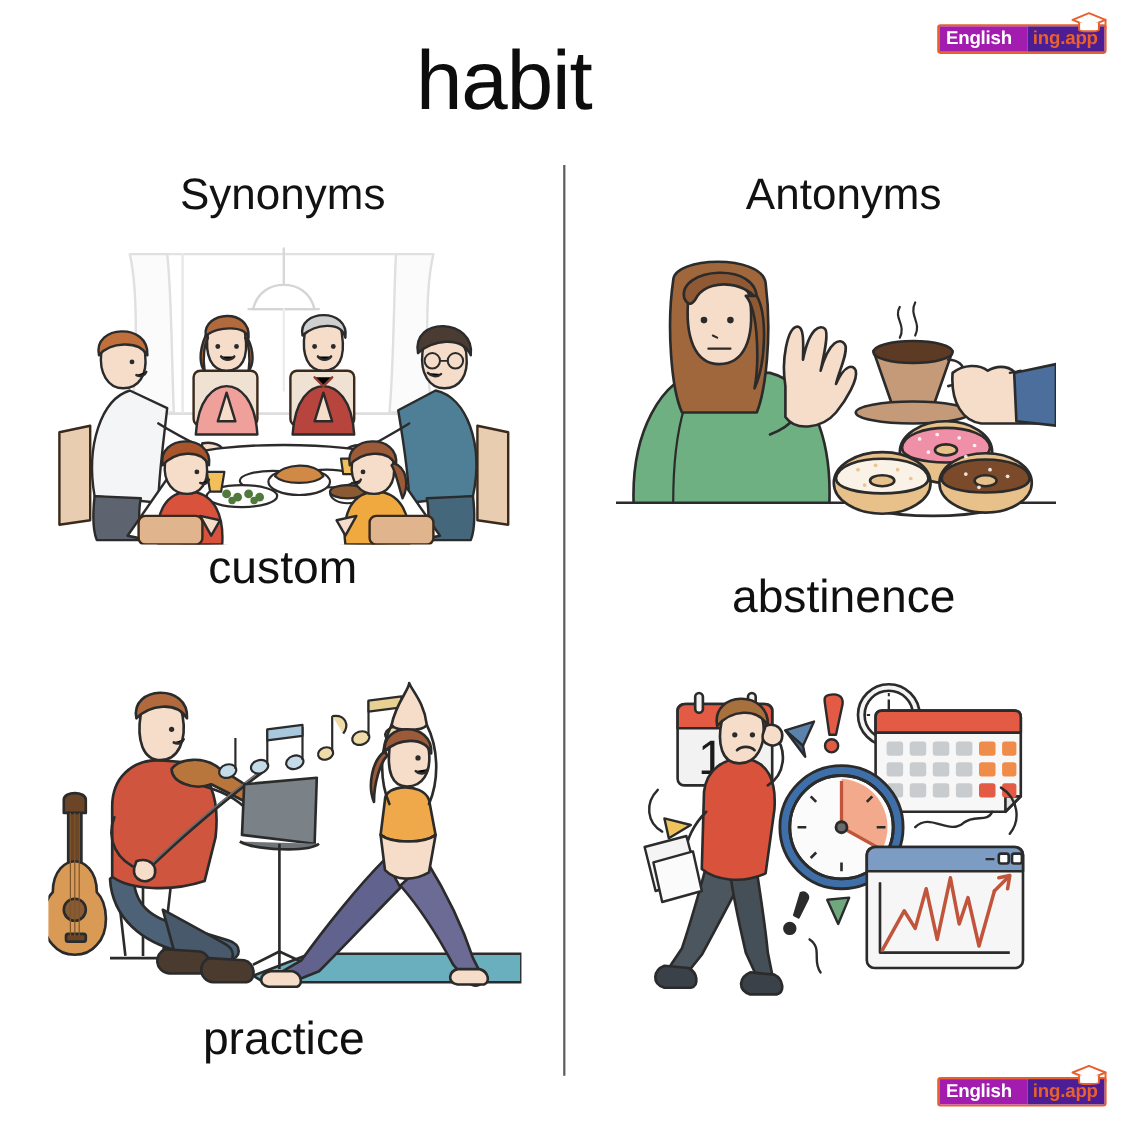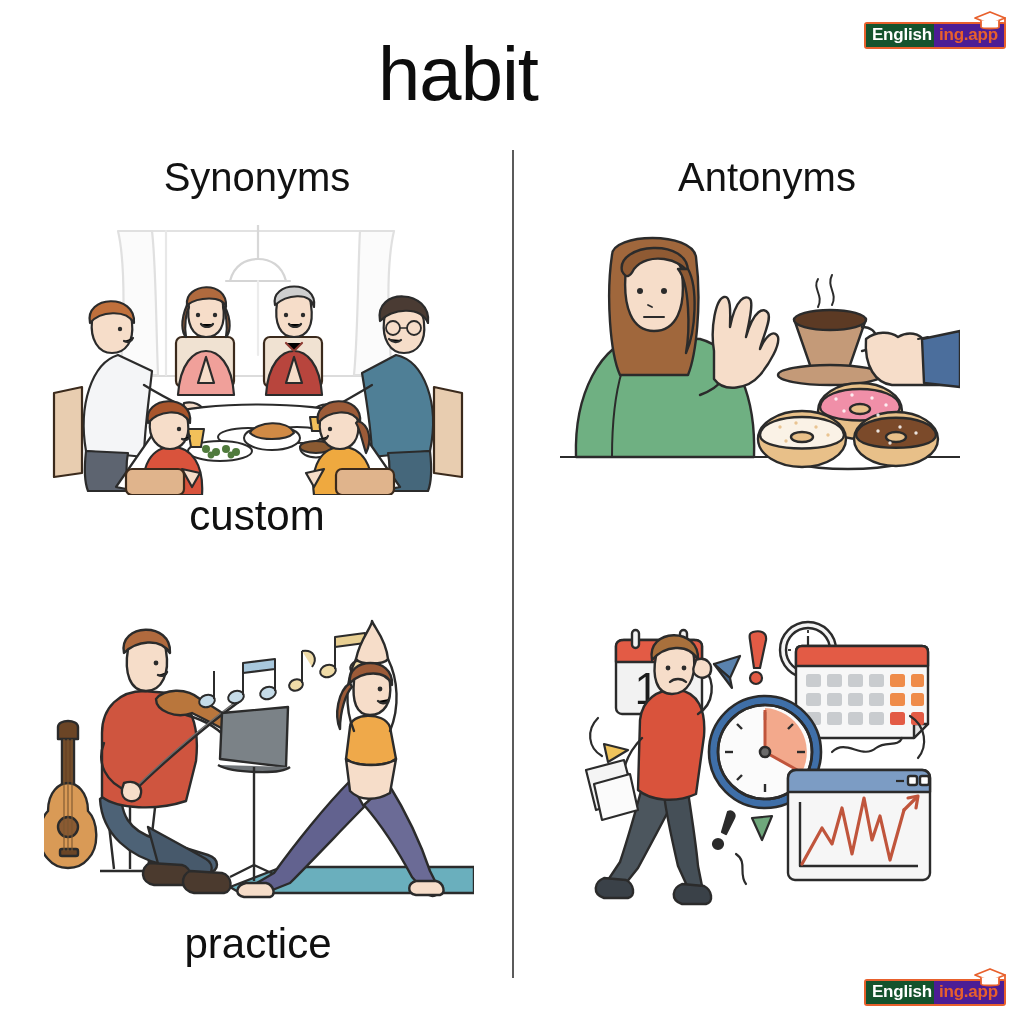--- a/index.html
+++ b/index.html
@@ -15,23 +15,23 @@
 
   
   .logo{
     position:absolute;display:flex;align-items:center;
     border:2px solid #E8602C;border-radius:3px;overflow:visible;
     background:#ffffff;
   }
   .logo-top{right:18px;top:22px;}
   .logo-bottom{right:18px;bottom:18px;}
   .logo .l-a{
-    background:#14532d;color:#ffffff;
+    background:#a21caf;color:#ffffff;
     font-size:17px;font-weight:700;letter-spacing:-.2px;
-    padding:2px 2px 3px 6px;line-height:1.05;
+    padding:2px 14px 3px 6px;line-height:1.05;
   }
   .logo .l-b{
     background:#4c1d95;color:#E8602C;
     font-size:17px;font-weight:700;letter-spacing:-.2px;
     padding:2px 6px 3px 5px;line-height:1.05;
   }
   .logo .cap{position:absolute;right:-3px;top:-15px;}
 
   
   .main-title{
@@ -541,20 +541,21 @@
       </g>
       <g stroke="#c0553c" stroke-width="3.2" fill="none" stroke-linejoin="round" stroke-linecap="round">
         <path d="M222 252 L242 216 L252 232 L262 196 L272 242 L284 186 L292 228 L300 204 L310 248 L324 198"></path>
         <path d="M324 198 L336 186"></path>
         <path d="M328 186 L338 184 L336 196" stroke-linejoin="round"></path>
       </g>
     </svg>
   </div>
 
   <div class="word w1">custom</div>
+  <div class="word w2">abstinence</div>
   <div class="word w3">practice</div>
 
   <div class="logo logo-bottom">
     <span class="l-a">English</span>
     <span class="l-b">ing.app</span>
     <span class="cap">
       <svg width="34" height="24" viewBox="0 0 34 24">
         <path d="M2 9 L17 3 L32 9 L17 15 Z" fill="#ffffff" stroke="#E8602C" stroke-width="1.8" stroke-linejoin="round"></path>
         <path d="M8 11.5 L8 18 C8 20 26 20 26 18 L26 11.5" fill="#ffffff" stroke="#E8602C" stroke-width="1.8" stroke-linejoin="round"></path>
         <path d="M32 9 L32 17" stroke="#E8602C" stroke-width="1.8" stroke-linecap="round"></path>

